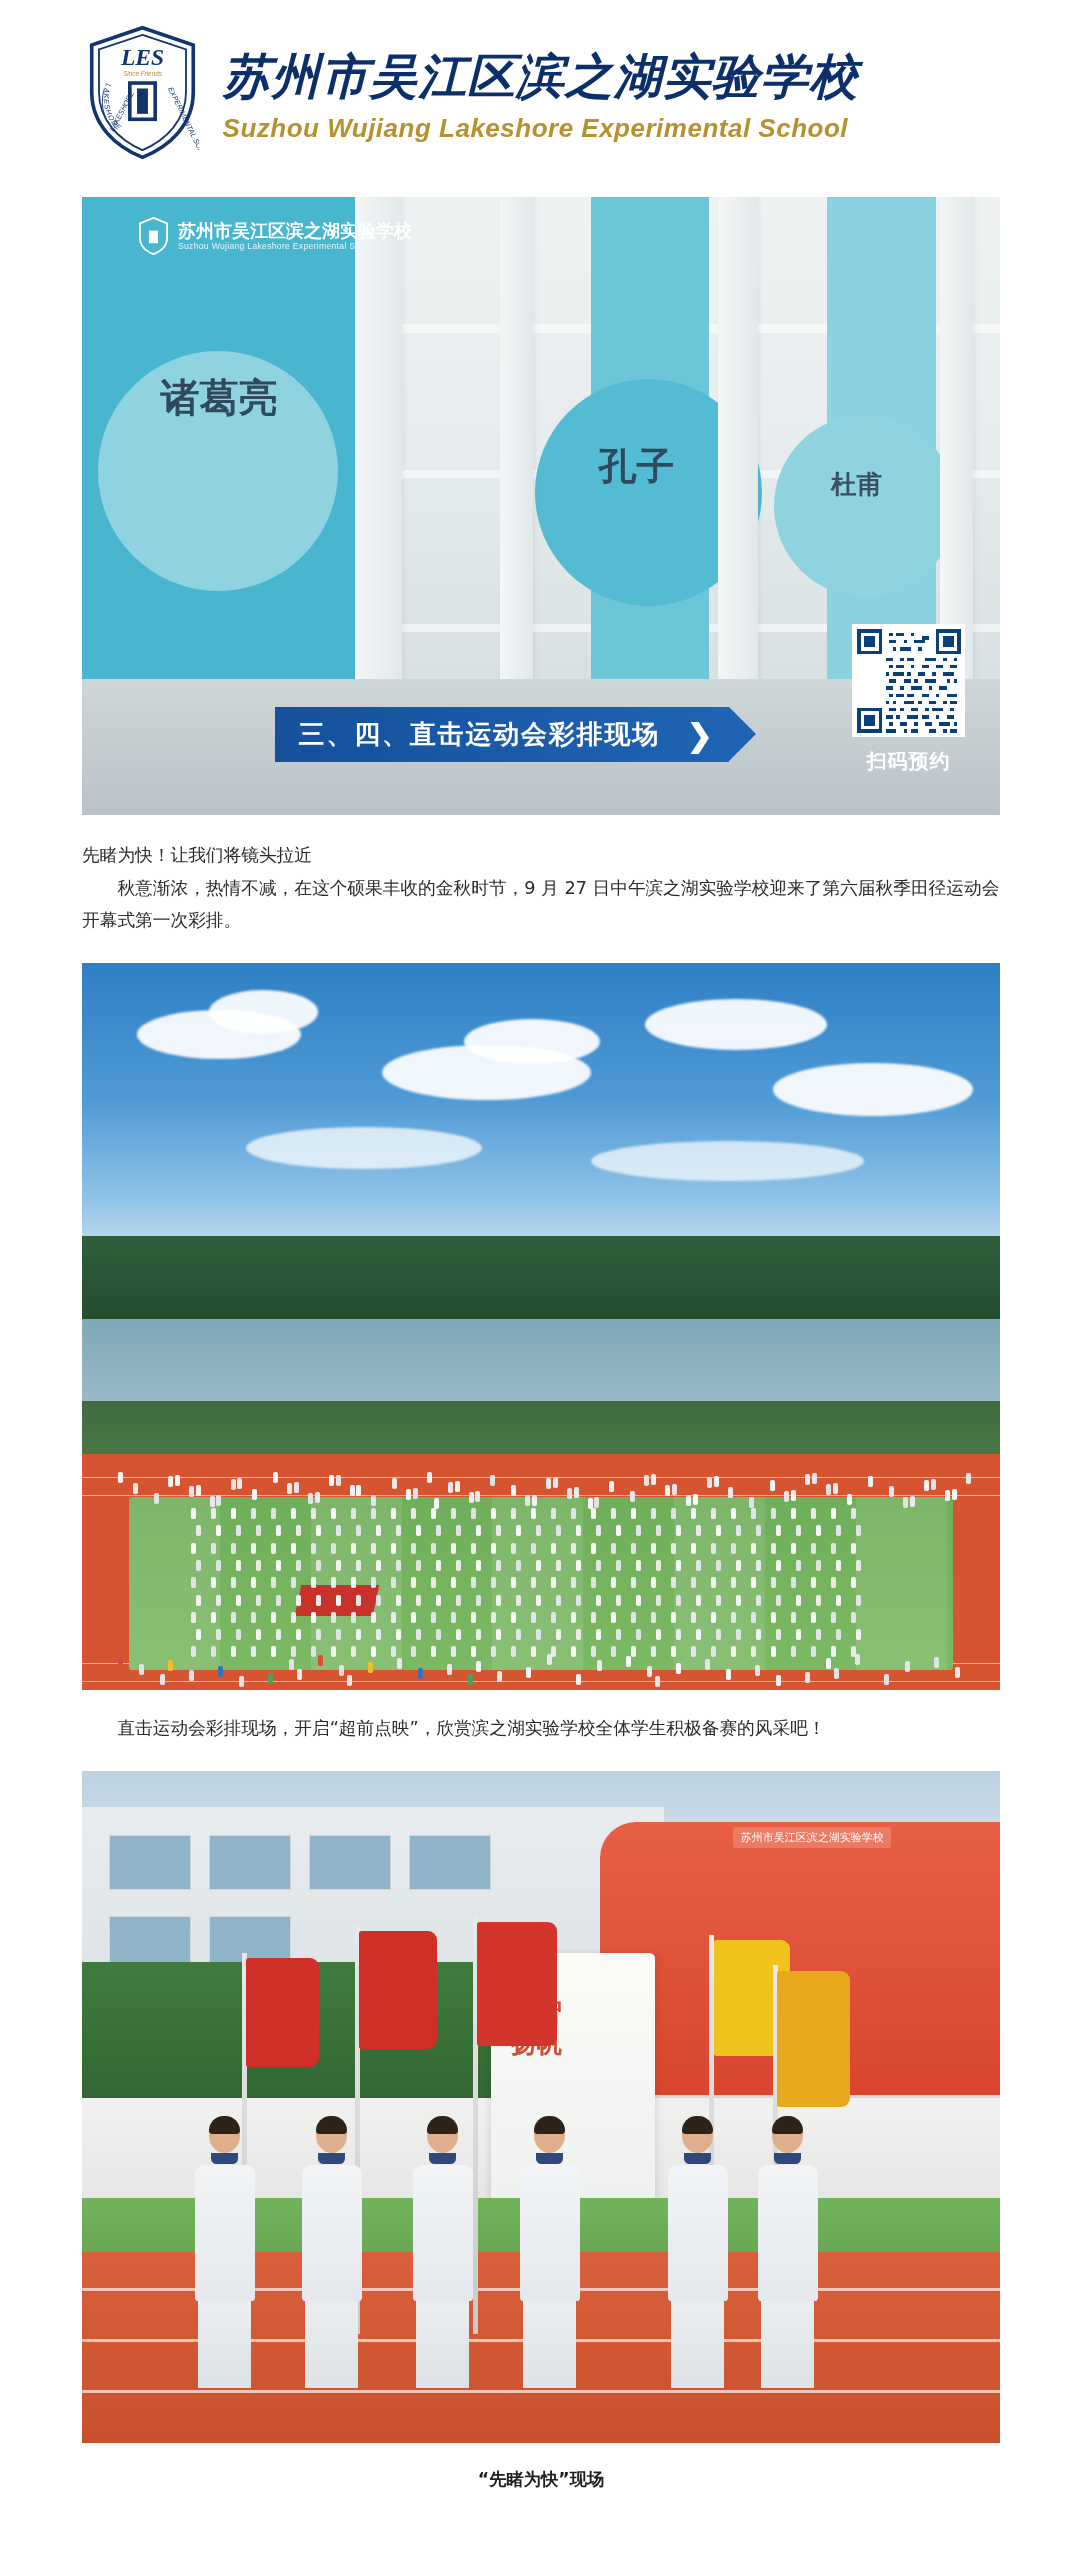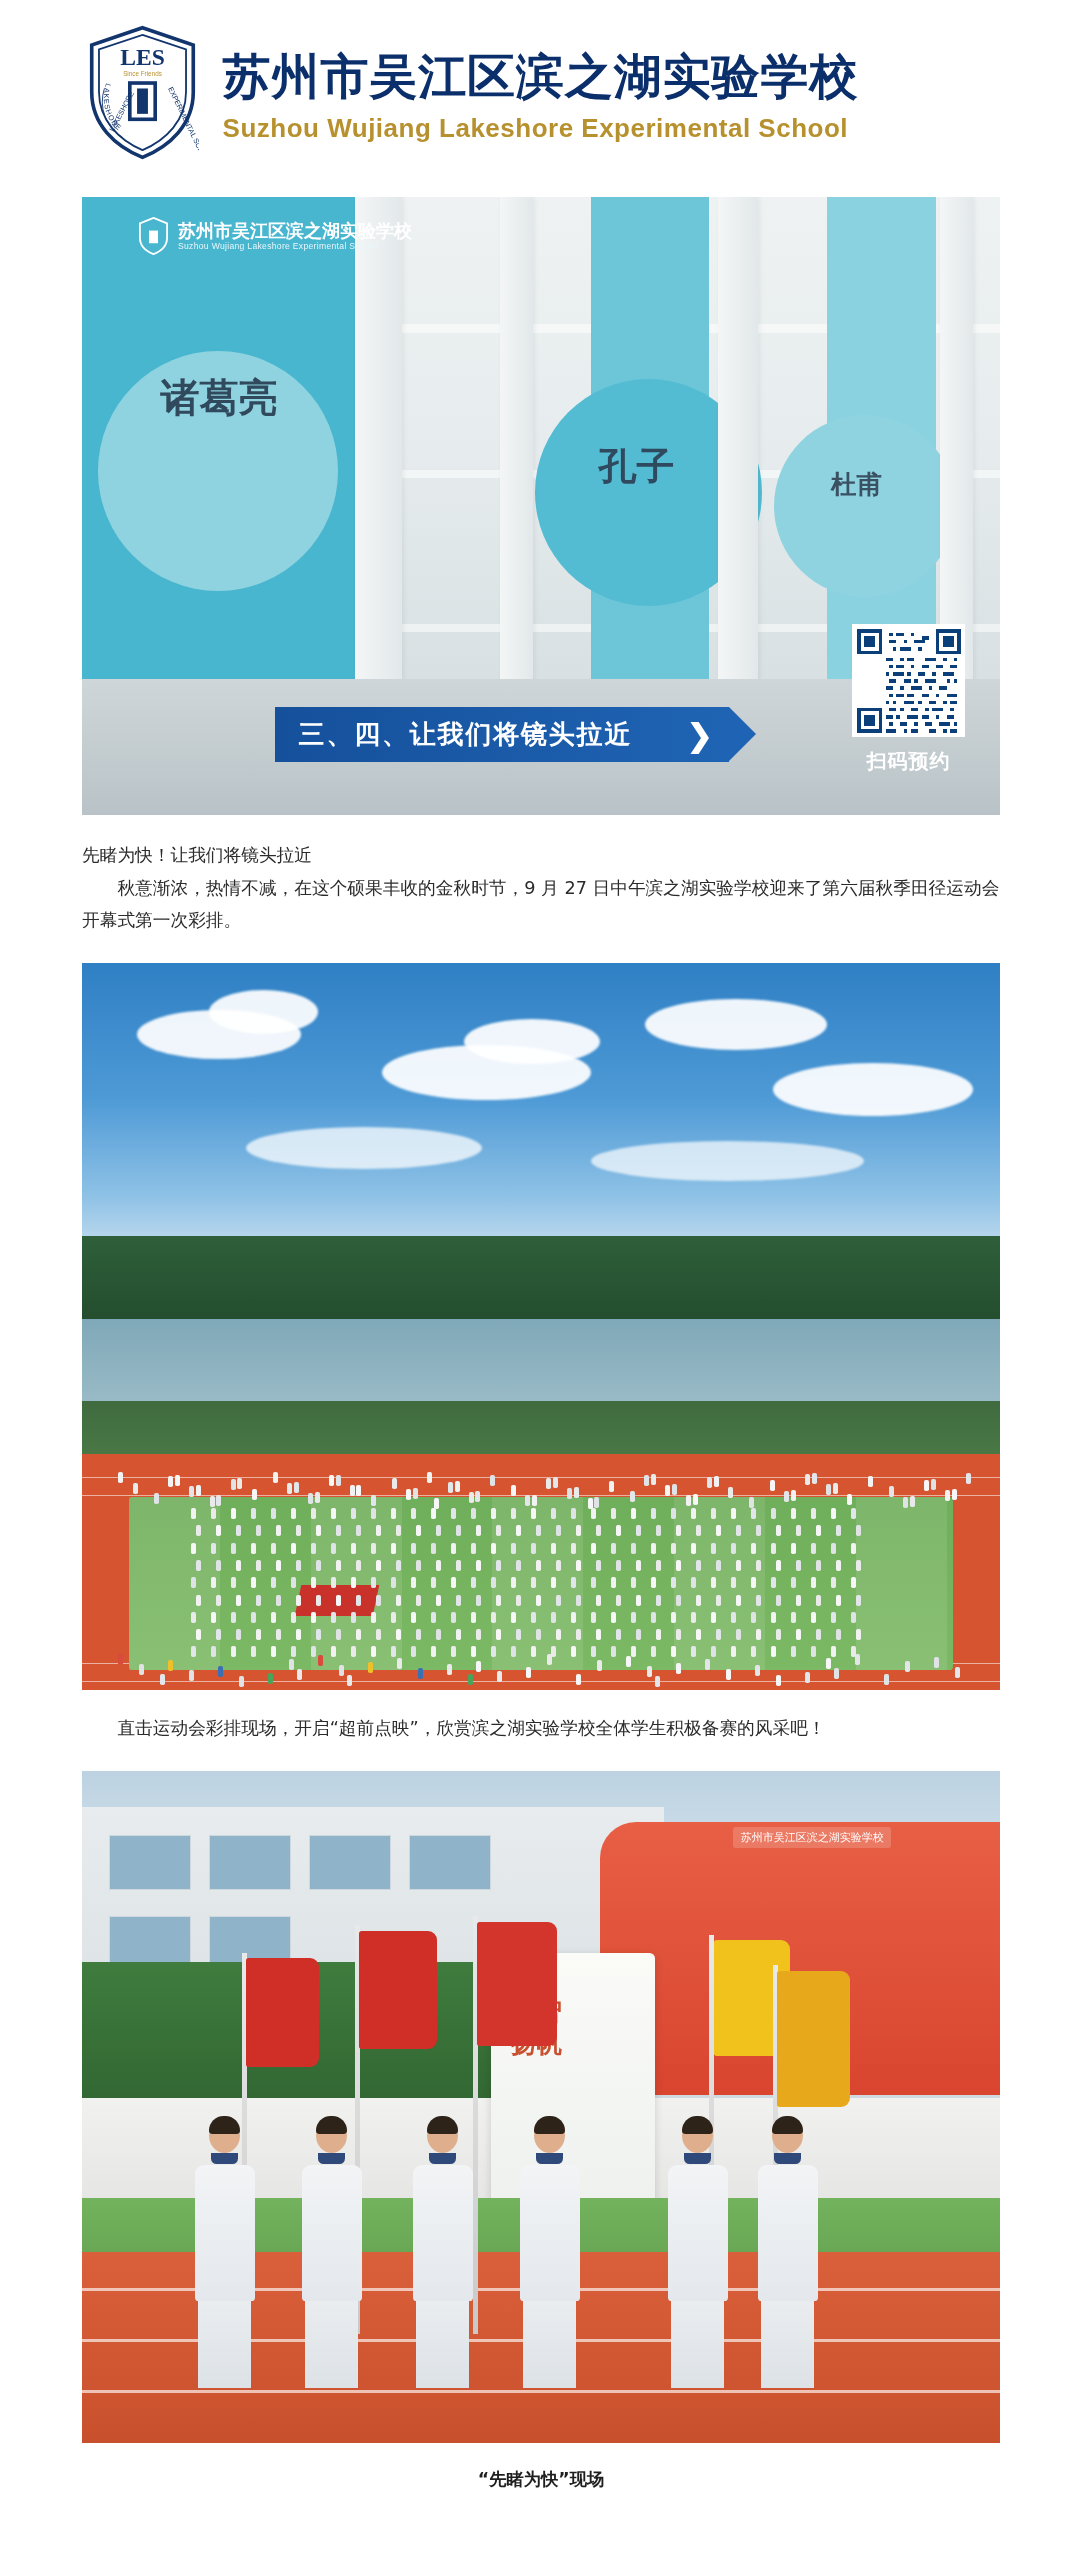--- a/index.html
+++ b/index.html
@@ -18,20 +18,21 @@
     margin: 0 auto;
     position: relative;
   }
 
   
   .header {
     display: flex;
     align-items: center;
     padding: 25.4px 0 9px 86px;
     gap: 23.6px;
+    font-style: italic;
   }
   .crest {
     width: 113px;
     height: 136px;
     position: relative;
     flex: none;
   }
   .crest svg { display: block; }
 
   .school-names {
@@ -474,21 +475,21 @@
           <path d="M17 1 L32 7 V23 C32 33 25 38 17 41 C9 38 2 33 2 23 V7 Z" fill="none" stroke="#ffffff" stroke-width="2"></path>
           <rect x="12" y="15" width="10" height="14" fill="#ffffff"></rect>
         </svg>
         <div>
           <div class="mini-cn">苏州市吴江区滨之湖实验学校</div>
           <div class="mini-en">Suzhou Wujiang Lakeshore Experimental School</div>
         </div>
       </div>
 
       <div class="bn-ribbon">
-        <span class="bn-ribbon-text">三、四、让我们将镜头拉近</span>
+        <span class="bn-ribbon-text">三、四、直击运动会彩排现场</span>
         <span class="bn-chev">❯</span>
         <span class="bn-ribbon-arrow"></span>
       </div>
 
       <div class="bn-qr">
         <svg viewBox="0 0 29 29" width="104" height="104" shape-rendering="crispEdges">
           <rect width="29" height="29" fill="#ffffff"></rect>
           <g fill="#0a3f7a">
             <rect x="0" y="0" width="7" height="1"></rect>
               <rect x="0" y="6" width="7" height="1"></rect>

